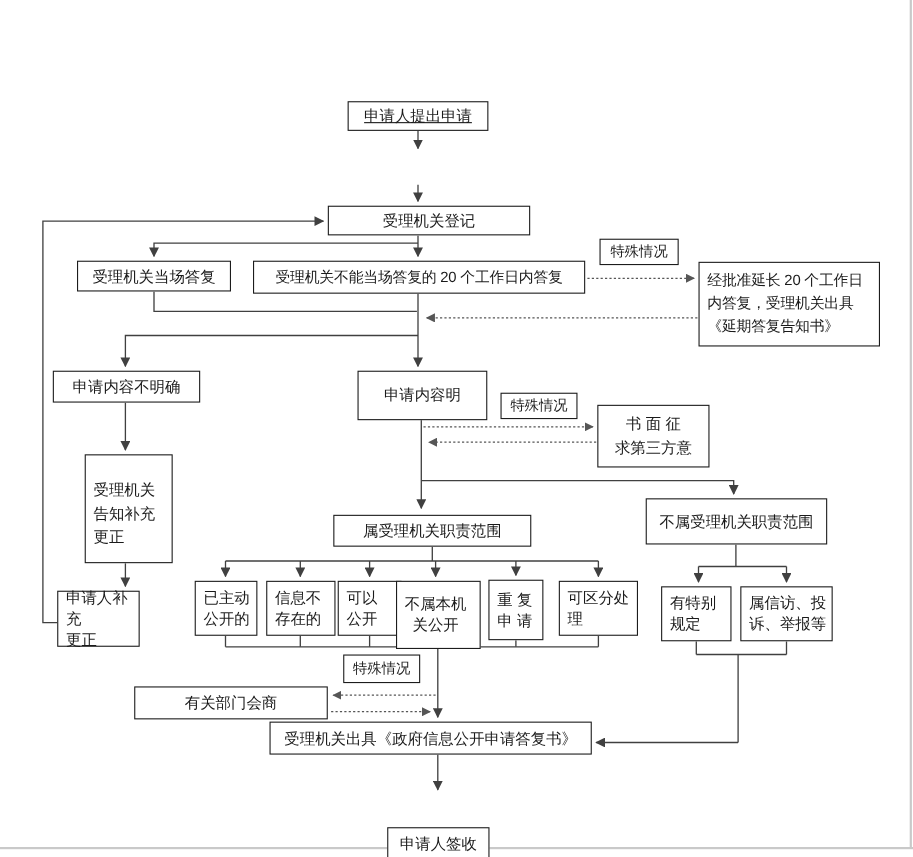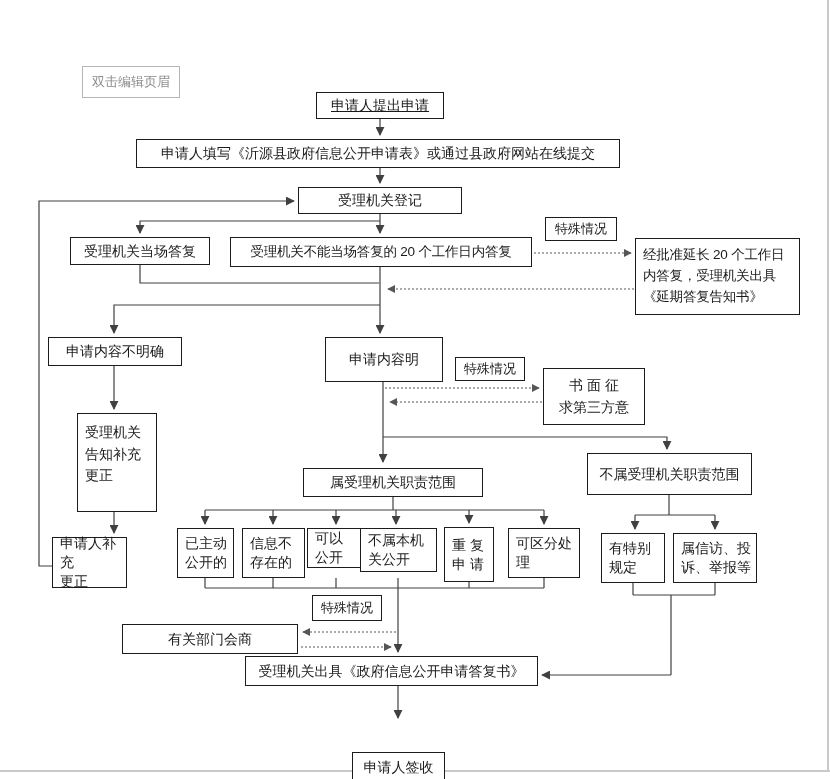--- a/index.html
+++ b/index.html
@@ -86,68 +86,66 @@
     <g stroke="#565656" stroke-width="1.1" fill="none" stroke-dasharray="2,2">
       <path d="M534,253 L631,253" marker-end="url(#arrd)"></path>
       <path d="M634,289 L388,289" marker-end="url(#arrd)"></path>
       <path d="M385,388 L539,388" marker-end="url(#arrd)"></path>
       <path d="M542,402 L390,402" marker-end="url(#arrd)"></path>
       <path d="M396,632 L303,632" marker-end="url(#arrd)"></path>
       <path d="M301,647 L391,647" marker-end="url(#arrd)"></path>
     </g>
   </svg>
 
-  <div class="hint" style="left:82px;top:66px;width:98px;height:32px;">双击编辑页眉</div>
 
   <div class="node" style="left:316px;top:92px;width:128px;height:27px;text-decoration:underline;">申请人提出申请</div>
 
-  <div class="node" style="left:136px;top:139px;width:484px;height:29px;">申请人填写《沂源县政府信息公开申请表》或通过县政府网站在线提交</div>
 
-  <div class="node" style="left:298px;top:187px;width:164px;height:27px;">受理机关登记</div>
+  <div class="node" style="left:298px;top:187px;width:184px;height:27px;">受理机关登记</div>
 
   <div class="node" style="left:70px;top:237px;width:140px;height:28px;">受理机关当场答复</div>
 
   <div class="node fit" style="left:230px;top:237px;width:302px;height:30px;">受理机关不能当场答复的 20 个工作日内答复</div>
 
   <div class="node small" style="left:545px;top:217px;width:72px;height:24px;">特殊情况</div>
 
   <div class="node left fit lh" style="left:635px;top:238px;width:165px;height:77px;">经批准延长 20 个工作日
 内答复，受理机关出具
 《延期答复告知书》</div>
 
   <div class="node" style="left:48px;top:337px;width:134px;height:29px;">申请内容不明确</div>
 
   <div class="node" style="left:325px;top:337px;width:118px;height:45px;">申请内容明</div>
 
   <div class="node small" style="left:455px;top:357px;width:70px;height:24px;">特殊情况</div>
 
   <div class="node lh" style="left:543px;top:368px;width:102px;height:57px;">书 面 征
 求第三方意</div>
 
-  <div class="node left lh" style="left:77px;top:413px;width:80px;height:99px;align-items:flex-start;padding-top:8px;">受理机关
+  <div class="node left lh" style="left:77px;top:413px;width:80px;height:99px;align-items:flex-start;padding-top:21px;">受理机关
 告知补充
 更正</div>
 
   <div class="node" style="left:303px;top:468px;width:180px;height:29px;">属受理机关职责范围</div>
 
   <div class="node" style="left:587px;top:453px;width:165px;height:42px;">不属受理机关职责范围</div>
 
   <div class="node left" style="left:52px;top:537px;width:75px;height:51px;">申请人补充
 更正</div>
 
   <div class="node left" style="left:177px;top:528px;width:57px;height:50px;">已主动
 公开的</div>
 
   <div class="node left" style="left:242px;top:528px;width:63px;height:50px;">信息不
 存在的</div>
 
-  <div class="node left" style="left:307px;top:528px;width:58px;height:40px;">可以
+  <div class="node left" style="left:307px;top:528px;width:58px;height:50px;">可以
 公开</div>
 
-  <div class="node left" style="left:360px;top:528px;width:77px;height:44px;">不属本机
+  <div class="node left" style="left:360px;top:528px;width:77px;height:62px;text-align:center;">不属本机
 关公开</div>
 
   <div class="node left" style="left:444px;top:527px;width:50px;height:55px;">重 复
 申 请</div>
 
   <div class="node left" style="left:508px;top:528px;width:72px;height:50px;">可区分处
 理</div>
 
   <div class="node left" style="left:601px;top:533px;width:64px;height:50px;">有特别
 规定</div>

